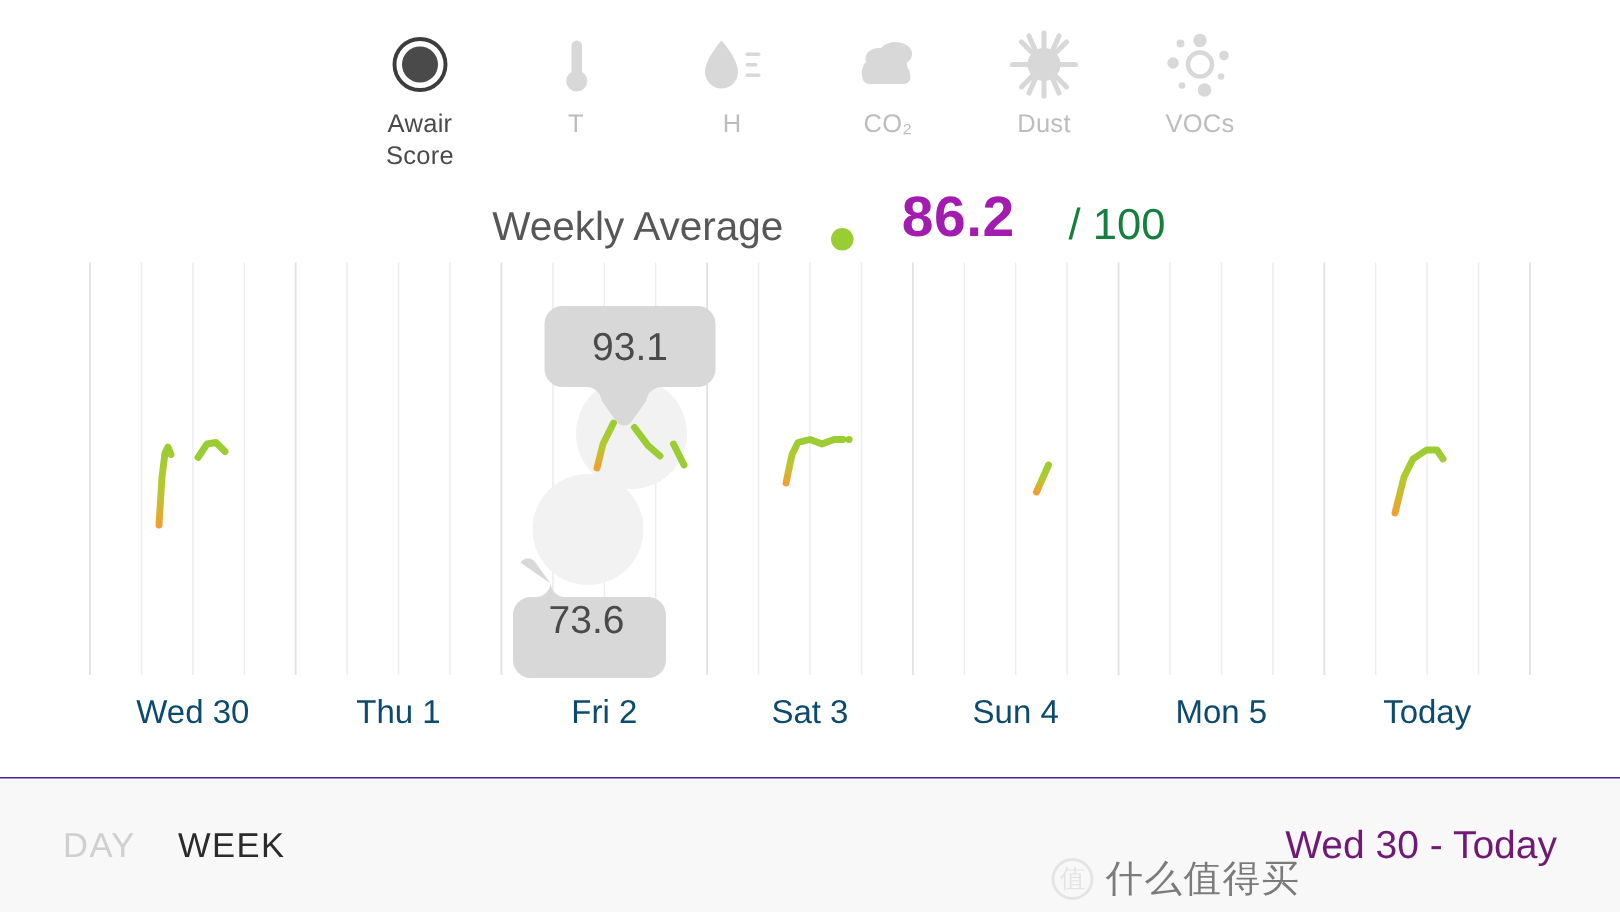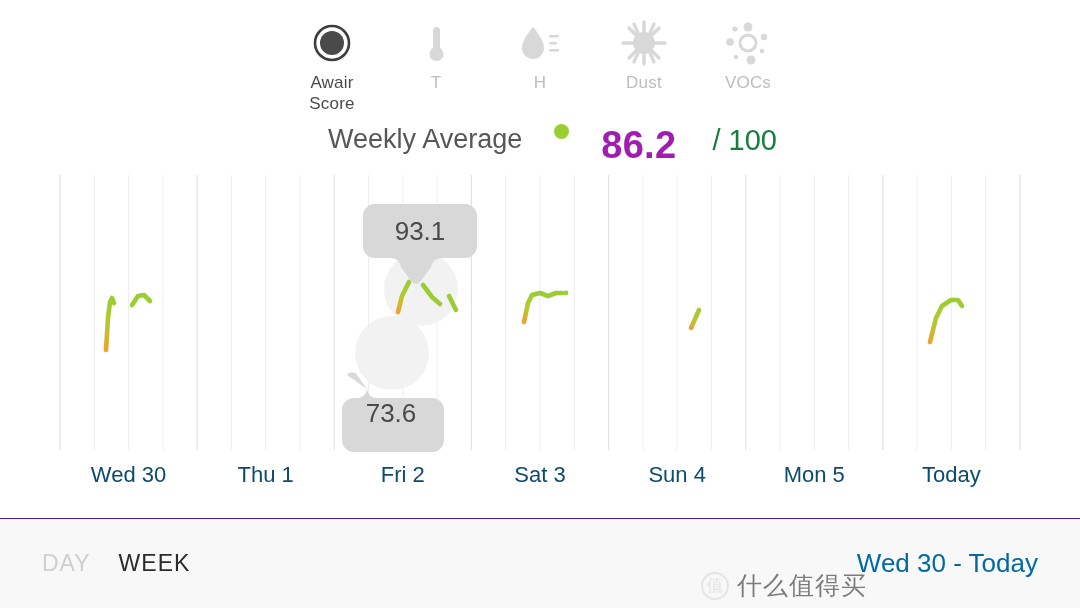--- a/index.html
+++ b/index.html
@@ -23,21 +23,21 @@
   .metric-icon { height: 58px; display: flex; align-items: center; justify-content: center; }
   .metric-label {
     font-size: 17px; line-height: 21px; text-align: center;
     color: #bdbdbd; letter-spacing: .2px;
   }
   .metric-tab.active .metric-label { color: #4a4a4a; }
 
   
   .avg-row {
     position: absolute; top: 124px; left: 0; width: 1080px;
-    display: flex; align-items: flex-start; justify-content: center; gap: 32px; padding-left: 25px;
+    display: flex; align-items: flex-end; justify-content: center; gap: 32px; padding-left: 25px;
   }
   .avg-title { font-size: 27px; color: #575757; }
   .avg-dot { width: 15px; height: 15px; border-radius: 50%; background: #9acd32; display: inline-block; }
   .avg-value { font-size: 38px; font-weight: bold; color: #a21caf; letter-spacing: .3px; }
   .avg-max { font-size: 29px; color: #15803d; margin-left: 4px; }
 
   
   .chart { position: absolute; left: 0; top: 170px; width: 1080px; height: 290px; }
   .chart svg { display: block; }
 
@@ -52,21 +52,21 @@
   .bottom-bar {
     position: absolute; left: 0; bottom: 0; width: 1080px; height: 90px;
     background: #f8f8f8; border-top: 1px solid #4c1d95;
     display: flex; align-items: center;
   }
   .range-tabs { display: flex; align-items: baseline; gap: 28px; margin-left: 42px; }
   .range-tab { font-size: 23px; letter-spacing: 1px; color: #2b2b2b; cursor: pointer; }
   .range-tab.inactive { color: #cfcfcf; }
   .date-range {
     margin-left: auto; margin-right: 42px;
-    font-size: 26px; color: #0369a1;
+    font-size: 26px; color: #701a75;
   }
 
   
   .watermark {
     position: absolute; right: 28px; bottom: 6px;
     display: flex; align-items: center; gap: 8px; opacity: .5;
     pointer-events: none;
   }
   .wm-badge {
     width: 28px; height: 28px; border-radius: 50%;
@@ -112,20 +112,31 @@
         <svg width="50" height="44" viewBox="0 0 50 44">
           <path d="M18 6 C18 6 29 18 29 27 A11 11 0 0 1 7 27 C7 18 18 6 18 6 Z" fill="#d8d8d8"></path>
           <rect x="34" y="14" width="10" height="2.4" rx="1.2" fill="#d8d8d8"></rect>
           <rect x="34" y="21" width="8" height="2.4" rx="1.2" fill="#d8d8d8"></rect>
           <rect x="34" y="28" width="10" height="2.4" rx="1.2" fill="#d8d8d8"></rect>
         </svg>
       </div>
       <div class="metric-label">H</div>
     </div>
 
+    <div class="metric-tab">
+      <div class="metric-icon">
+        <svg width="56" height="44" viewBox="0 0 56 44">
+          <ellipse cx="33" cy="15" rx="11" ry="8" fill="#d8d8d8"></ellipse>
+          <ellipse cx="22" cy="18" rx="9" ry="7" fill="#d8d8d8"></ellipse>
+          <path d="M13 34 A10 10 0 0 1 17 18 A13 13 0 0 1 41 24 A8 8 0 0 1 41 34 Z" fill="#d8d8d8"></path>
+          <rect x="11" y="26" width="32" height="9" rx="4.5" fill="#d8d8d8"></rect>
+        </svg>
+      </div>
+      <div class="metric-label">CO₂</div>
+    </div>
 
     <div class="metric-tab">
       <div class="metric-icon">
         <svg width="50" height="46" viewBox="0 0 50 46">
           <g stroke="#d8d8d8" stroke-width="3.4" stroke-linecap="round">
             <line x1="25" y1="2" x2="25" y2="12"></line>
             <line x1="25" y1="34" x2="25" y2="44"></line>
             <line x1="4" y1="23" x2="14" y2="23"></line>
             <line x1="36" y1="23" x2="46" y2="23"></line>
             <line x1="10" y1="8" x2="17" y2="15"></line>

